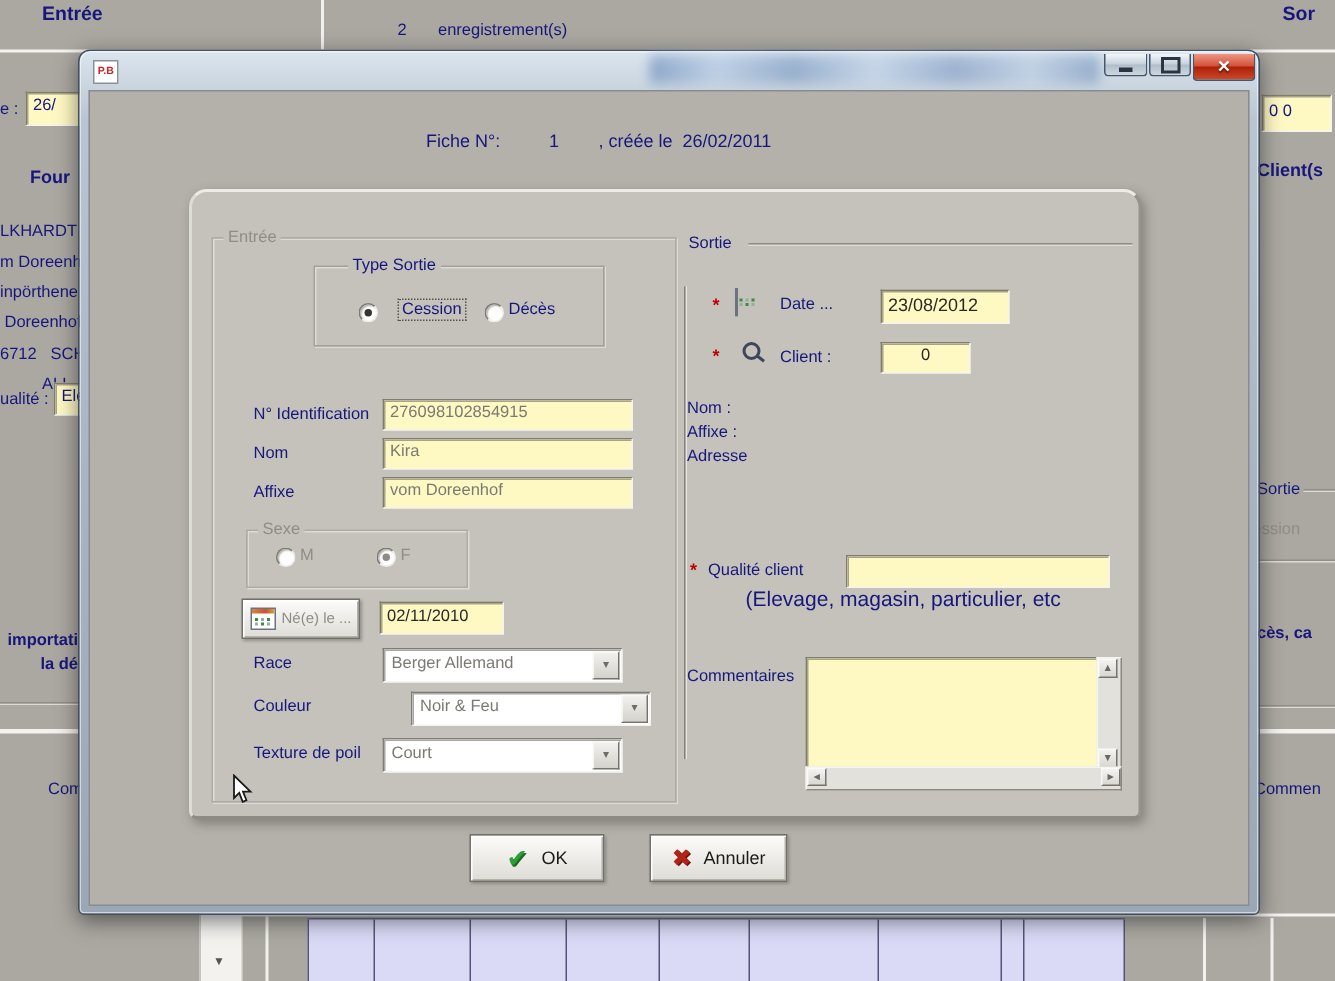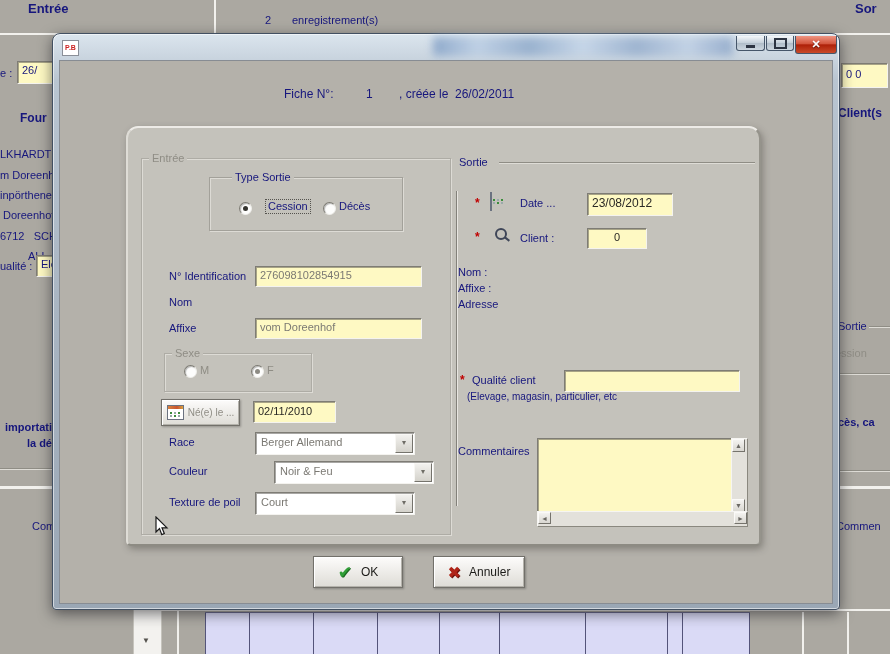--- a/index.html
+++ b/index.html
@@ -206,20 +206,21 @@
     <div class="gb-label navy" style="left:166px;top:137px;margin-left:13px;">Type Sortie</div>
     <span class="radio checked" style="left:186px;top:168px;"></span>
     <span class="abs navy t11 focus-dotted" style="left:212px;top:165px;">Cession</span>
     <span class="radio" style="left:270px;top:168px;"></span>
     <span class="abs navy t11" style="left:286px;top:166px;">Décès</span>
 
     
     <div class="form-label" style="left:116px;top:236px;">N° Identification</div>
     <div class="abs field disabled" style="left:202px;top:232px;width:157px;height:19px;">276098102854915</div>
     <div class="form-label" style="left:116px;top:262px;">Nom</div>
+    <div class="abs field disabled" style="left:202px;top:258px;width:157px;height:19px;">Kira</div>
     <div class="form-label" style="left:116px;top:288px;">Affixe</div>
     <div class="abs field disabled" style="left:202px;top:284px;width:157px;height:19px;">vom Doreenhof</div>
 
     
     <div class="abs groupbox" style="left:111px;top:319px;width:146px;height:37px;border-color:#aeaca5;"></div>
     <div class="gb-label gray-txt" style="left:119px;top:313px;">Sexe</div>
     <span class="radio" style="left:131px;top:331px;"></span>
     <span class="abs gray-txt t11" style="left:147px;top:330px;">M</span>
     <span class="radio checked dis" style="left:198px;top:331px;"></span>
     <span class="abs gray-txt t11" style="left:214px;top:330px;">F</span>
@@ -265,21 +266,21 @@
     <div class="form-label" style="left:467px;top:198px;">Client :</div>
     <div class="abs field dark" style="left:534px;top:194px;width:50px;height:19px;text-align:center;">0</div>
 
     <div class="form-label" style="left:405px;top:232px;">Nom :</div>
     <div class="form-label" style="left:405px;top:248px;">Affixe :</div>
     <div class="form-label" style="left:405px;top:264px;">Adresse</div>
 
     <span class="req" style="left:407px;top:339px;">*</span>
     <div class="form-label" style="left:419px;top:340px;">Qualité client</div>
     <div class="abs field" style="left:511px;top:336px;width:166px;height:20px;"></div>
-    <div class="abs navy" style="left:414px;top:357px;font-size:10px;">(Elevage, magasin, particulier, etc</div>
+    <div class="abs navy" style="left:403px;top:357px;font-size:14px;padding-left:41px;">(Elevage, magasin, particulier, etc</div>
 
     <div class="form-label" style="left:405px;top:411px;">Commentaires</div>
     <div class="abs field" style="left:484px;top:404px;width:194px;height:73px;"></div>
     <div class="abs sb" style="left:678px;top:404px;width:15px;height:73px;">
       <span class="sb-btn" style="left:0;top:0;width:11px;height:11px;">▲</span>
       <span class="sb-btn" style="left:0;bottom:0;width:11px;height:11px;">▼</span>
     </div>
     <div class="abs sb" style="left:484px;top:477px;width:209px;height:14px;">
       <span class="sb-btn" style="left:0;top:0;width:11px;height:10px;">◄</span>
       <span class="sb-btn" style="right:0;top:0;width:11px;height:10px;">►</span>

